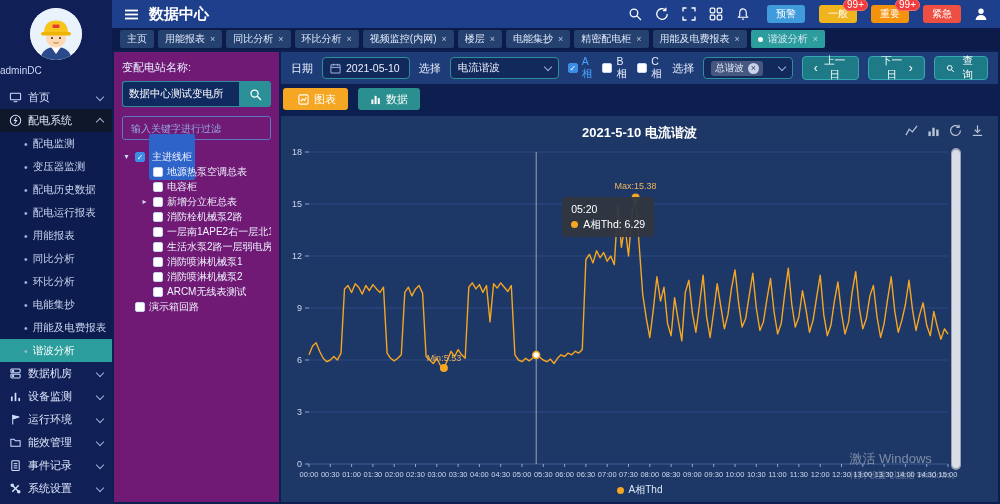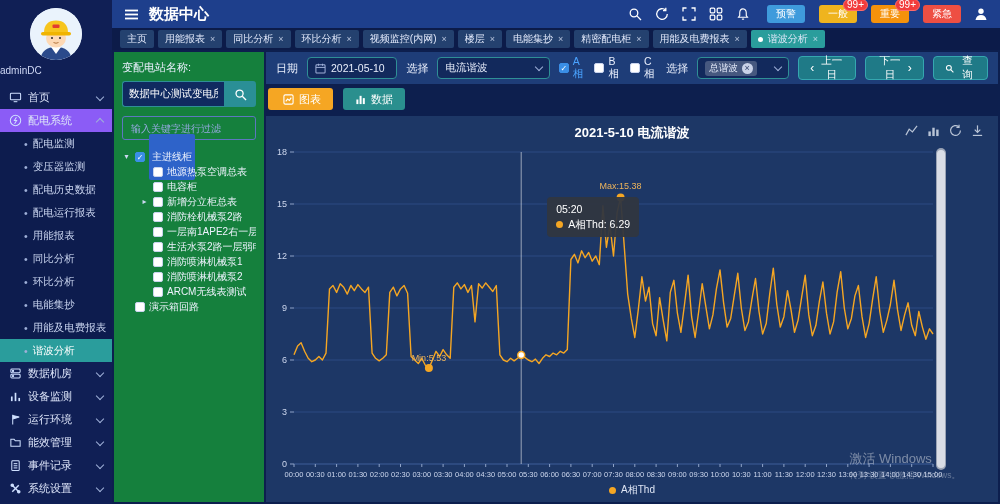--- a/index.html
+++ b/index.html
@@ -6,21 +6,21 @@
   body{width:1000px;height:504px;overflow:hidden;background:#0a1838;
        font-family:"Liberation Sans","DejaVu Sans",sans-serif;}
   .app{display:flex;width:1000px;height:504px;background:#0d1f4e;}
   
   .sidebar{width:112px;flex-shrink:0;background:#101f55;display:flex;flex-direction:column;}
   .avatar-wrap{height:86px;text-align:left;padding-top:8px;box-sizing:border-box;}
   .avatar{width:52px;height:52px;border-radius:50%;margin:0 auto;overflow:hidden;background:#e9f2fb;}
   .username{color:#cfd8f5;font-size:10px;margin-top:5px;}
   .menu{flex:1;font-size:11px;color:#dbe3f8;}
   .menu-item{height:23px;display:flex;align-items:center;padding:0 9px;gap:6px;cursor:pointer;}
-  .menu-item.parent-active{background:#8b5cf6;}
+  .menu-item.parent-active{background:#0f172a;}
   .mi-icon{display:flex;width:13px;}
   .mi-label{white-space:nowrap;}
   .chev{width:5px;height:5px;border-right:1px solid #9fb0d8;border-bottom:1px solid #9fb0d8;
         margin-left:auto;flex-shrink:0;}
   .chev.down{transform:rotate(45deg);margin-top:-2px;}
   .chev.up{transform:rotate(-135deg);margin-top:3px;}
   .menu-sub{height:23px;display:flex;align-items:center;padding-left:24px;gap:5px;font-size:10.5px;
             color:#c9d4ef;background:#0d1c4e;cursor:pointer;white-space:nowrap;overflow:hidden;}
   .menu-sub .bullet{color:#9fb0d8;}
   .menu-sub.active{background:#2a9d9c;color:#fff;}
@@ -36,21 +36,21 @@
               padding:0 3px;border-radius:7px;line-height:10px;border:1px solid #ff6a6a;}
   
   .tabbar{height:22px;background:#0c1b49;display:flex;align-items:center;gap:4px;padding:0 8px;flex-shrink:0;overflow:hidden;}
   .tab{font-size:10px;color:#e2e9fb;background:#24416f;padding:2px 7px;border-radius:2px;
        display:flex;gap:5px;align-items:center;cursor:pointer;white-space:nowrap;}
   .tab .dot{width:5px;height:5px;border-radius:50%;background:#fff;}
   .tab .x{opacity:.75;font-size:9px;}
   .tab.active{background:#2a9d9c;}
   
   .content{display:flex;flex:1;gap:2px;padding:2px;min-height:0;}
-  .tree-panel{width:150px;flex-shrink:0;background:#15803d;padding:8px;box-sizing:border-box;overflow:hidden;}
+  .tree-panel{width:165px;flex-shrink:0;background:#701a75;padding:8px;box-sizing:border-box;overflow:hidden;}
   .station-label{font-size:11px;color:#e8eefc;margin-bottom:6px;}
   .station-row{display:flex;height:26px;margin-bottom:9px;}
   .station-input{flex:1;min-width:0;background:#102a60;border:1px solid #2f8f96;border-right:none;color:#fff;
                  font-size:10.5px;padding:0 6px;border-radius:3px 0 0 3px;outline:none;}
   .station-search-btn{width:32px;background:#2a8f96;border:none;border-radius:0 3px 3px 0;cursor:pointer;
                       display:flex;align-items:center;justify-content:center;}
   .tree-filter{width:100%;box-sizing:border-box;height:24px;background:transparent;border:1px solid #5d77c0;
                border-radius:3px;color:#fff;font-size:10px;padding:0 8px;margin-bottom:9px;outline:none;}
   .tree-filter::placeholder{color:#93a7dd;}
   .tree{font-size:10px;color:#eef2fd;}

